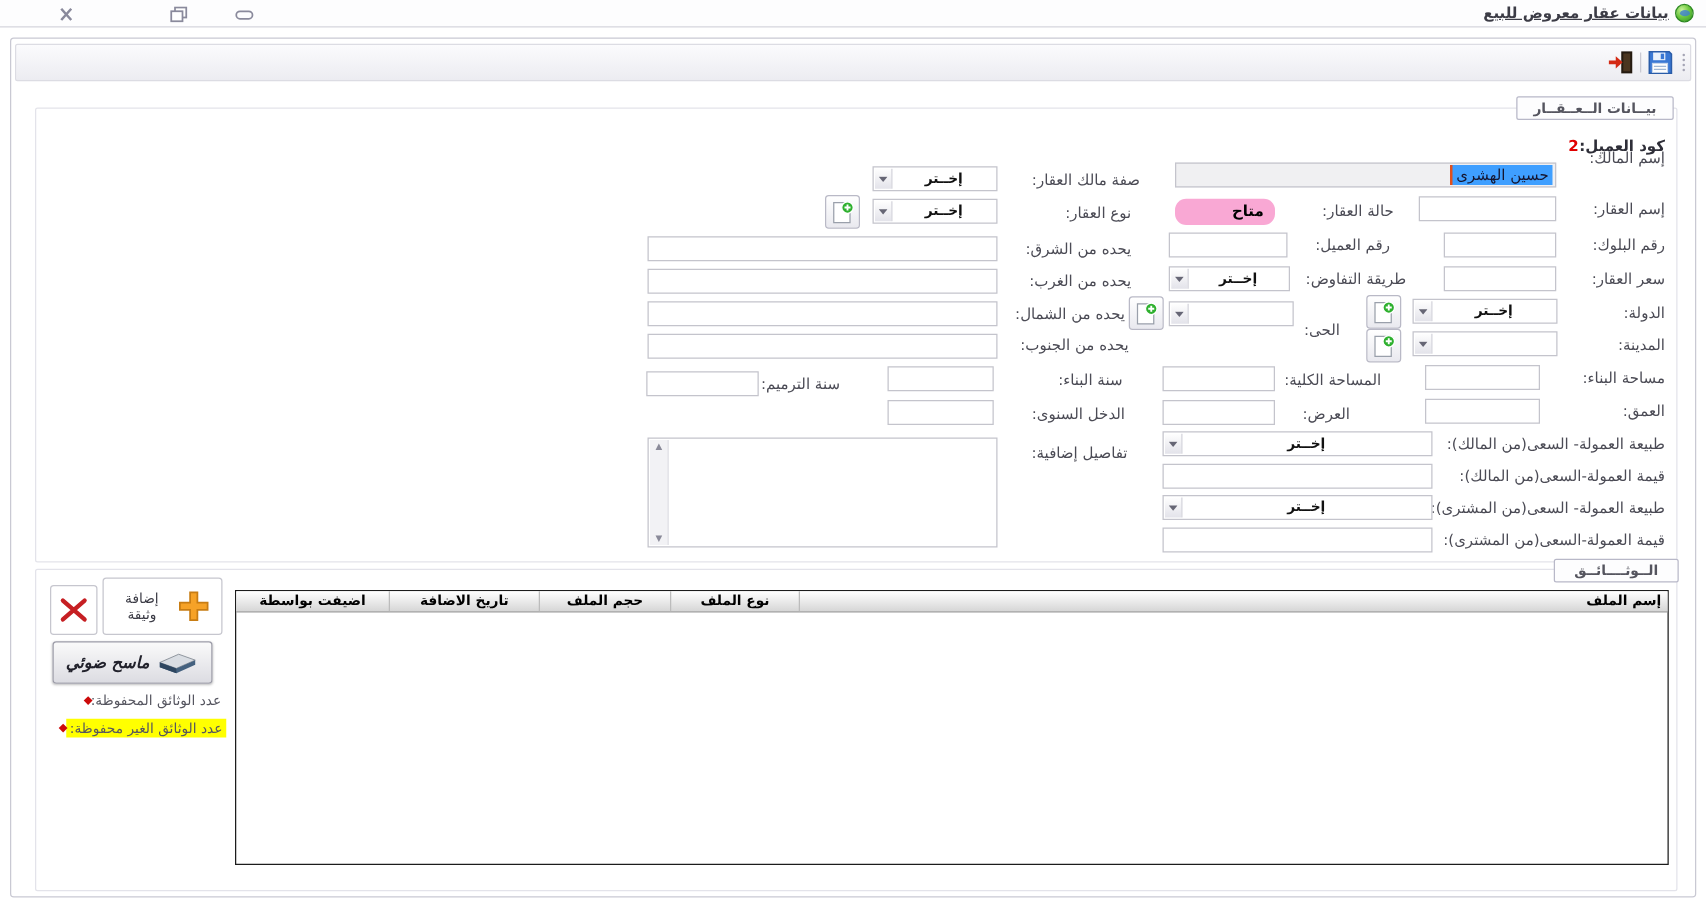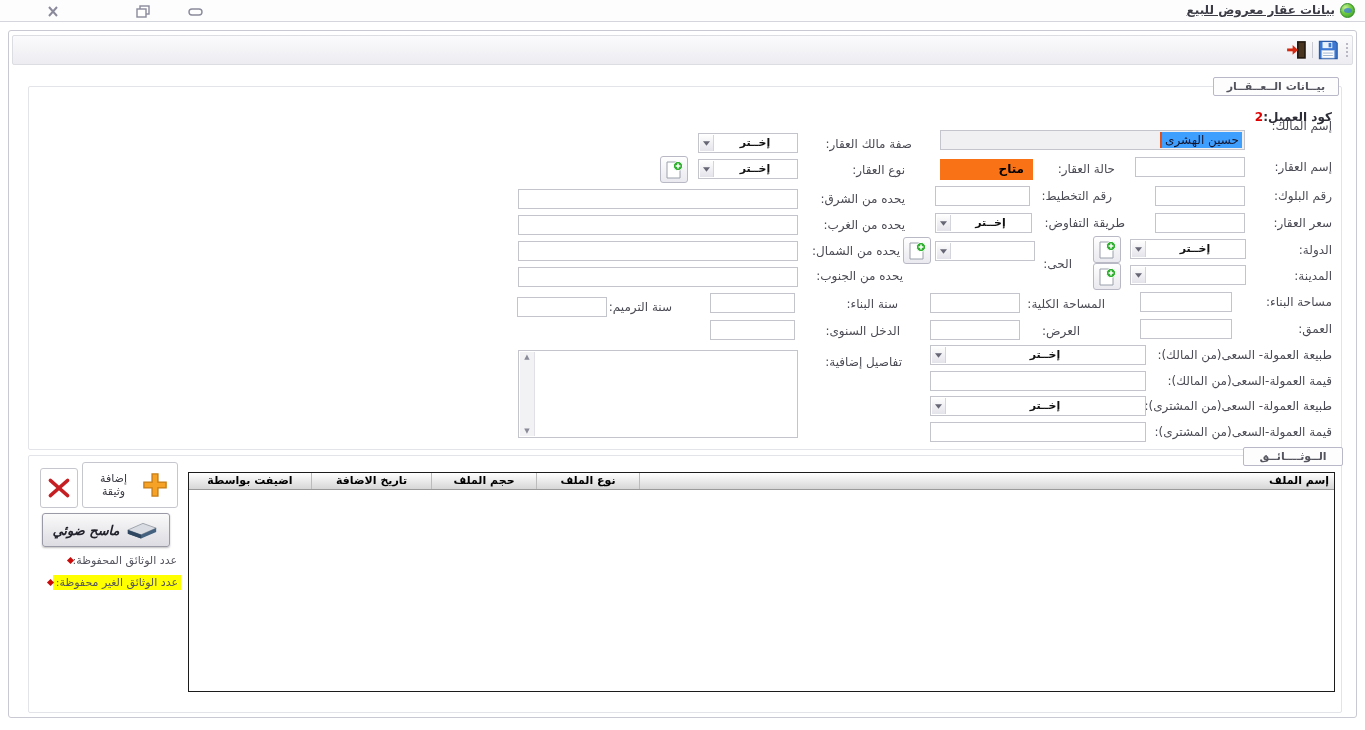--- a/index.html
+++ b/index.html
@@ -136,25 +136,25 @@
   <span class="code-value" style="right:102px; top:110px;">2</span>
 
   <span class="label" style="right:33px; top:119px;">إسم المالك:</span>
   <div class="tb disabled" style="left:940px; top:130px; width:305px;">
     <span class="sel">حسين الهشرى</span>
   </div>
 
   <span class="label" style="right:33px; top:160px;">إسم العقار:</span>
   <div class="tb" style="left:1135px; top:157px; width:110px;"></div>
   <span class="label" style="right:250px; top:162px;">حالة العقار:</span>
-  <div class="status-box" style="left:940px; top:159px; width:93px; background:#f97316;">متاح</div>
+  <div class="status-box" style="left:940px; top:159px; width:80px; background:#f9a8d4;border-radius:9px;">متاح</div>
 
   <span class="label" style="right:33px; top:189px;">رقم البلوك:</span>
   <div class="tb" style="left:1155px; top:186px; width:90px;"></div>
-  <span class="label" style="right:253px; top:189px;">رقم التخطيط:</span>
+  <span class="label" style="right:253px; top:189px;">رقم العميل:</span>
   <div class="tb" style="left:935px; top:186px; width:95px;"></div>
 
   <span class="label" style="right:33px; top:216px;">سعر العقار:</span>
   <div class="tb" style="left:1155px; top:213px; width:90px;"></div>
   <span class="label" style="right:240px; top:216px;">طريقة التفاوض:</span>
   <div class="combo" style="left:935px; top:213px; width:97px;">
     <span class="combo-btn">
         <svg viewBox="0 0 8 5">
           <path d="M0 0h8L4 5z" fill="#666675"></path>
         </svg>

